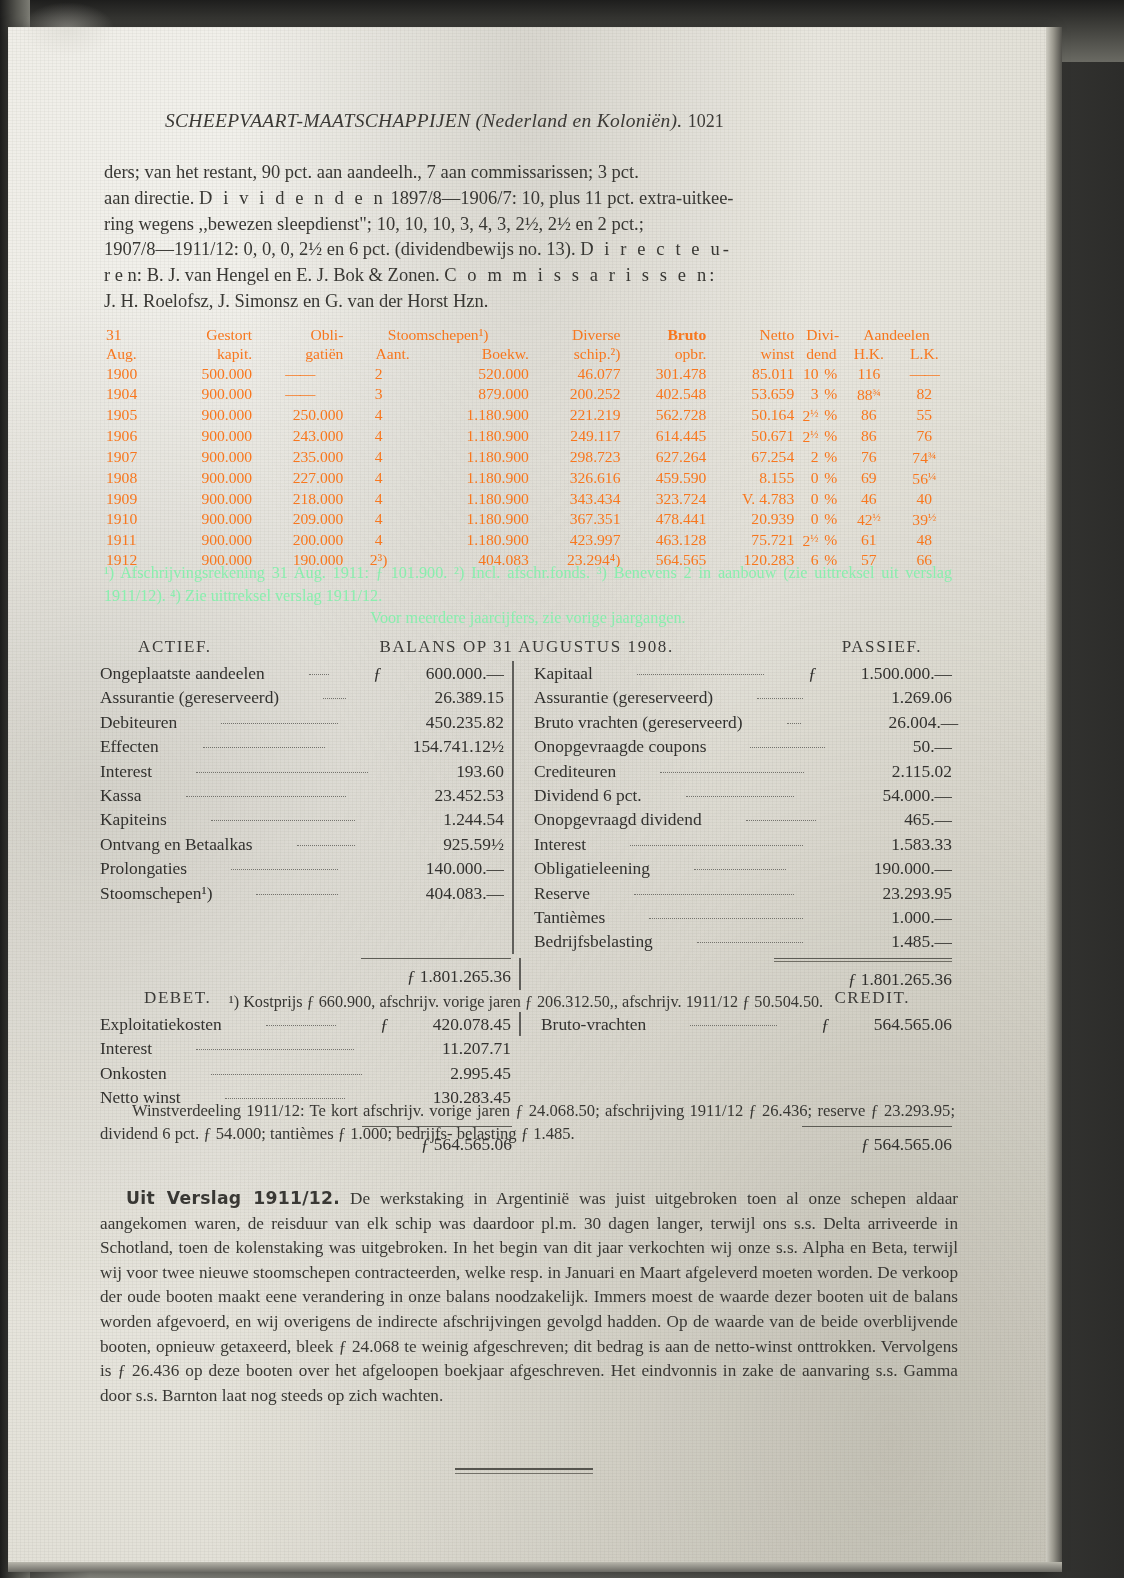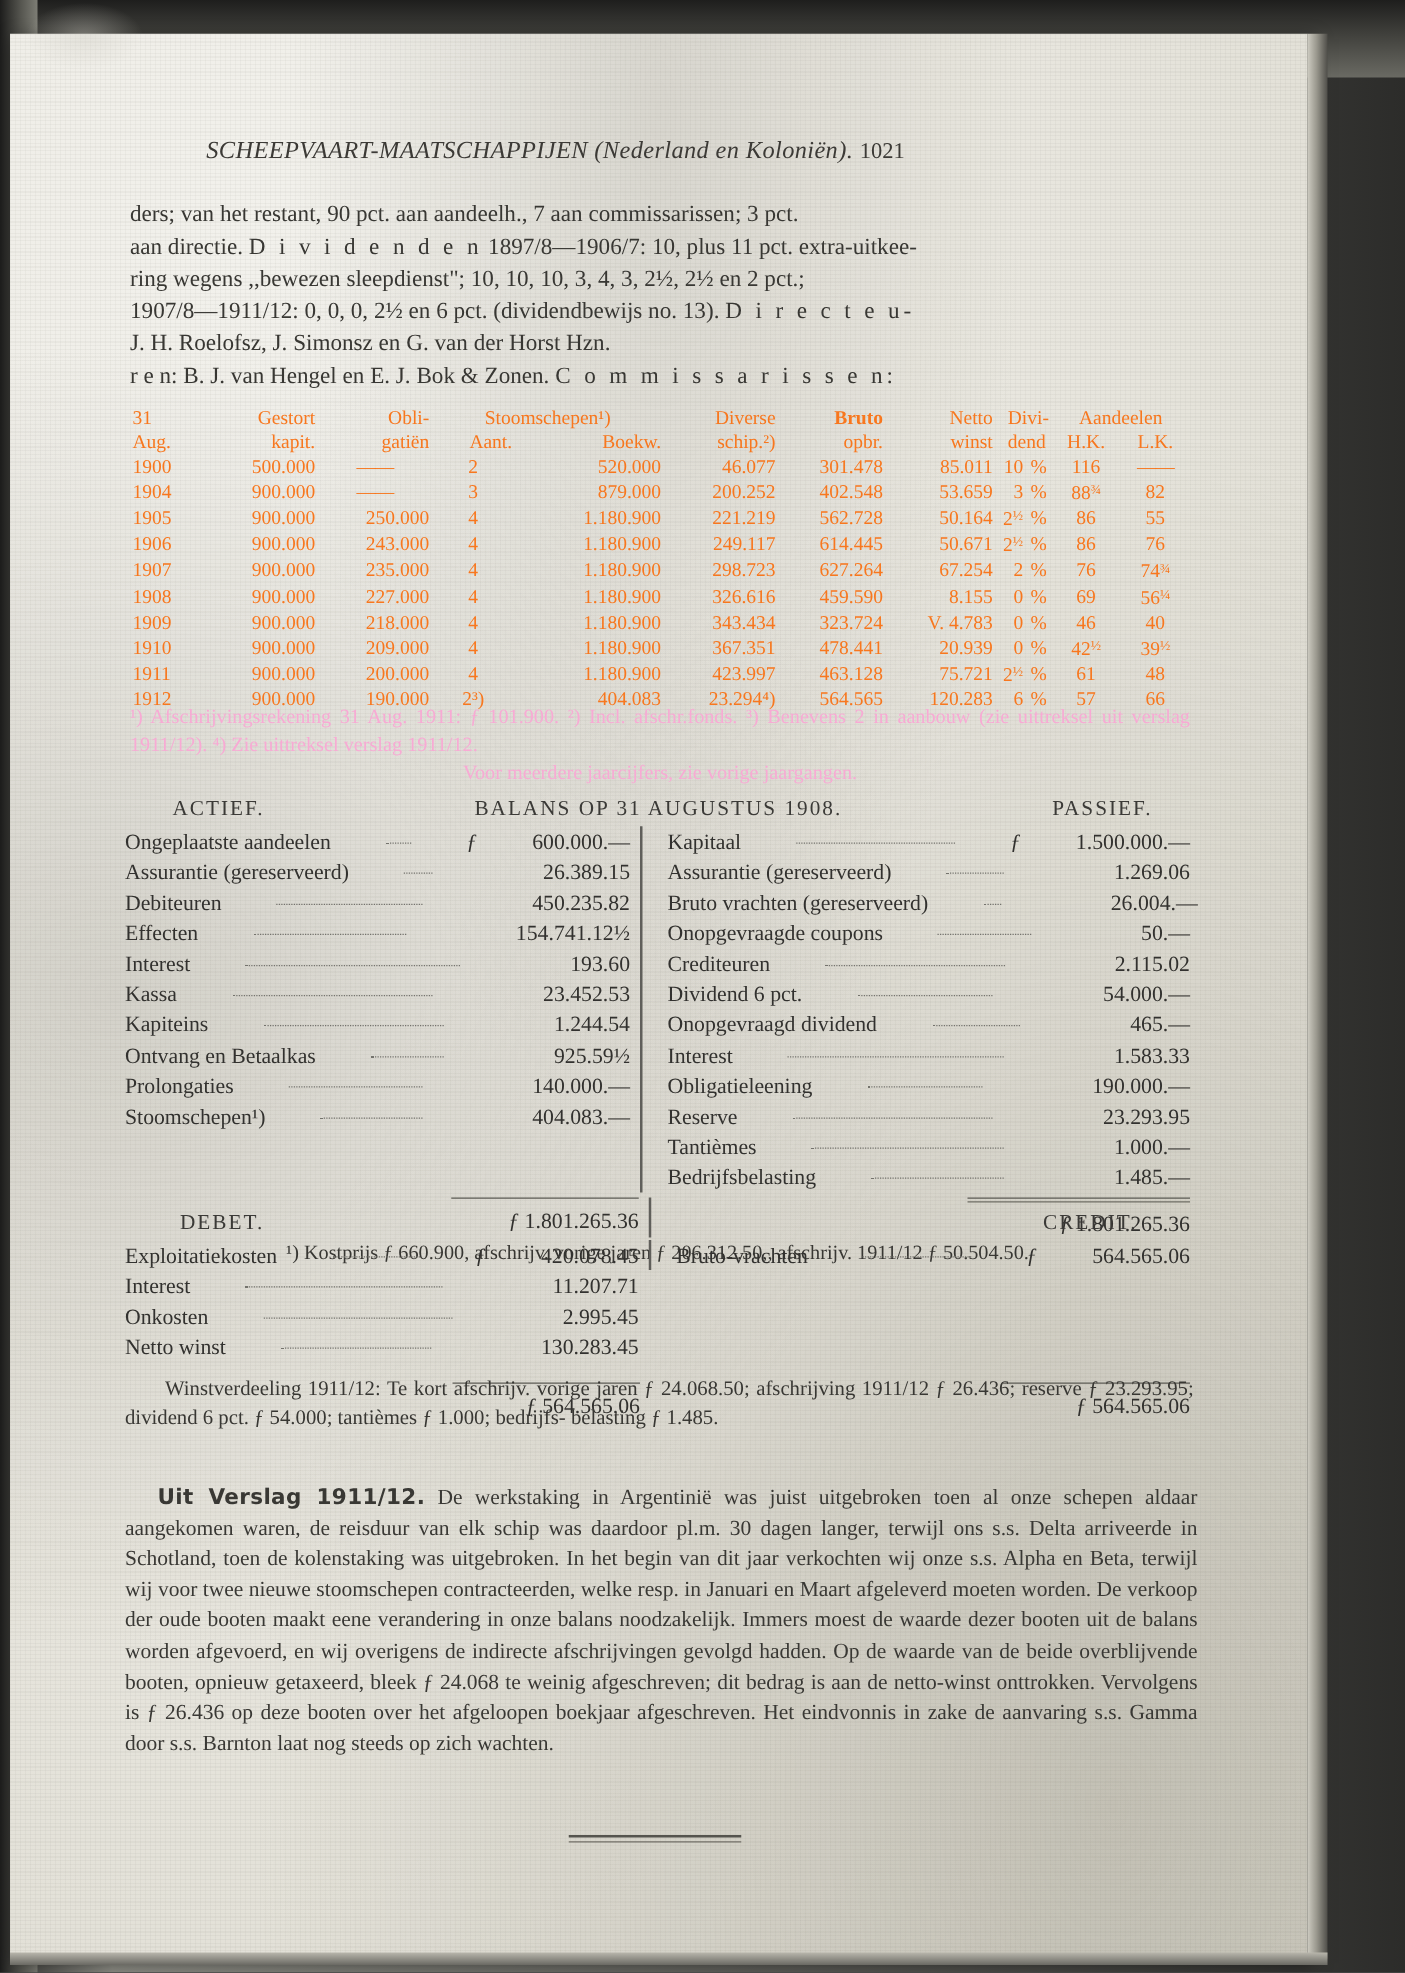--- a/index.html
+++ b/index.html
@@ -134,21 +134,21 @@
 
   
   #table-footnotes {
     position: absolute;
     left: 104px;
     top: 562px;
     width: 848px;
     font-size: 16.2px;
     line-height: 22.5px;
     text-align: justify;
-    color: #f9a8d4;
+    color: #86efac;
   }
   #table-footnotes .ctr { display:block; text-align:center; }
 
   
   #balans {
     position: absolute;
     left: 100px;
     top: 637px;
     width: 852px;
   }
@@ -210,21 +210,21 @@
     font-size: 16.2px;
     text-align: center;
     padding-top: 3px;
     color: #31302c;
   }
 
   
   #winstverlies {
     position: absolute;
     left: 100px;
-    top: 968px;
+    top: 988px;
     width: 852px;
   }
   #winst-note {
     position: absolute;
     left: 100px;
     top: 1100px;
     width: 855px;
     font-size: 16.6px;
     line-height: 22.5px;
     text-align: justify;
@@ -278,22 +278,22 @@
   <div class="running-head">
     <span>SCHEEPVAART-MAATSCHAPPIJEN (Nederland en Koloniën).</span>
     <span class="pageno">1021</span>
   </div>
 
   <div class="body-para" style="left:104px; top:160px; width:848px;">
     <div>ders;  van het restant, 90 pct. aan aandeelh., 7 aan commissarissen; 3 pct.</div>
     <div><span>aan directie. </span><span class="sp">D i v i d e n d e n</span><span> 1897/8—1906/7:  10, plus 11 pct.  extra-uitkee-</span></div>
     <div>ring  wegens  ,,bewezen  sleepdienst";  10,  10,  10,  3,  4,  3,  2½,  2½  en  2  pct.;</div>
     <div><span>1907/8—1911/12:  0, 0, 0, 2½ en 6 pct. (dividendbewijs no. 13).   </span><span class="sp">D i r e c t e u-</span></div>
+    <div><span>r e n:  B. J.  van  Hengel  en  E. J.  Bok &amp; Zonen.  </span><span class="sp">C o m m i s s a r i s s e n:</span></div>
     <div>J. H. Roelofsz, J. Simonsz en G. van der Horst Hzn.</div>
-    <div><span>r e n:  B. J.  van  Hengel  en  E. J.  Bok &amp; Zonen.  </span><span class="sp">C o m m i s s a r i s s e n:</span></div>
   </div>
 
   <table id="year-table">
     <thead>
       <tr class="hdr1">
         <th style="text-align:left;width:54px;">31</th>
         <th style="width:96px;">Gestort</th>
         <th style="width:92px;">Obli-</th>
         <th colspan="2" style="text-align:center;">Stoomschepen¹)</th>
         <th style="width:92px;">Diverse</th>

